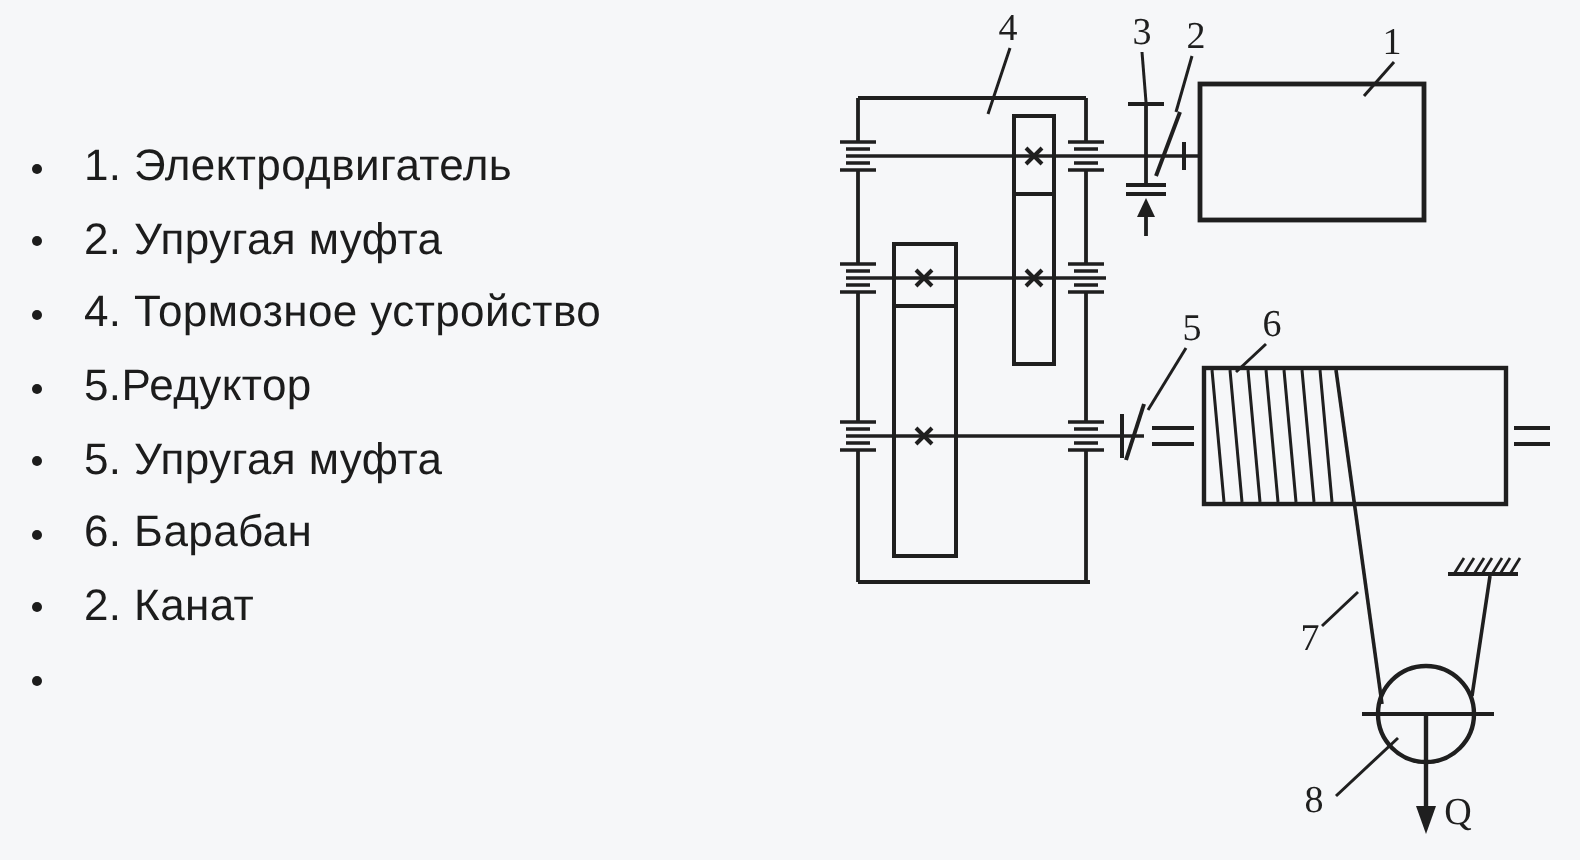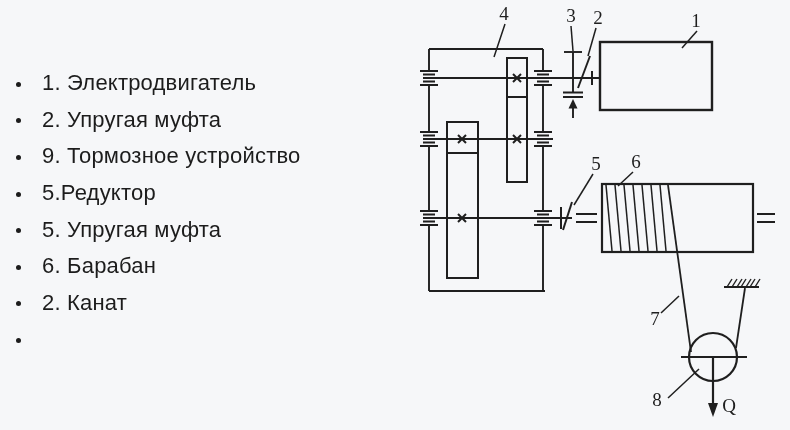--- a/index.html
+++ b/index.html
@@ -25,21 +25,21 @@
     <li>
         <span class="bullet"></span>
         <span class="item-label">1. Электродвигатель</span>
       </li>
     <li>
         <span class="bullet"></span>
         <span class="item-label">2. Упругая муфта</span>
       </li>
     <li>
         <span class="bullet"></span>
-        <span class="item-label">9. Тормозное устройство</span>
+        <span class="item-label">4. Тормозное устройство</span>
       </li>
     <li>
         <span class="bullet"></span>
         <span class="item-label">5.Редуктор</span>
       </li>
     <li>
         <span class="bullet"></span>
         <span class="item-label">5. Упругая муфта</span>
       </li>
     <li>

